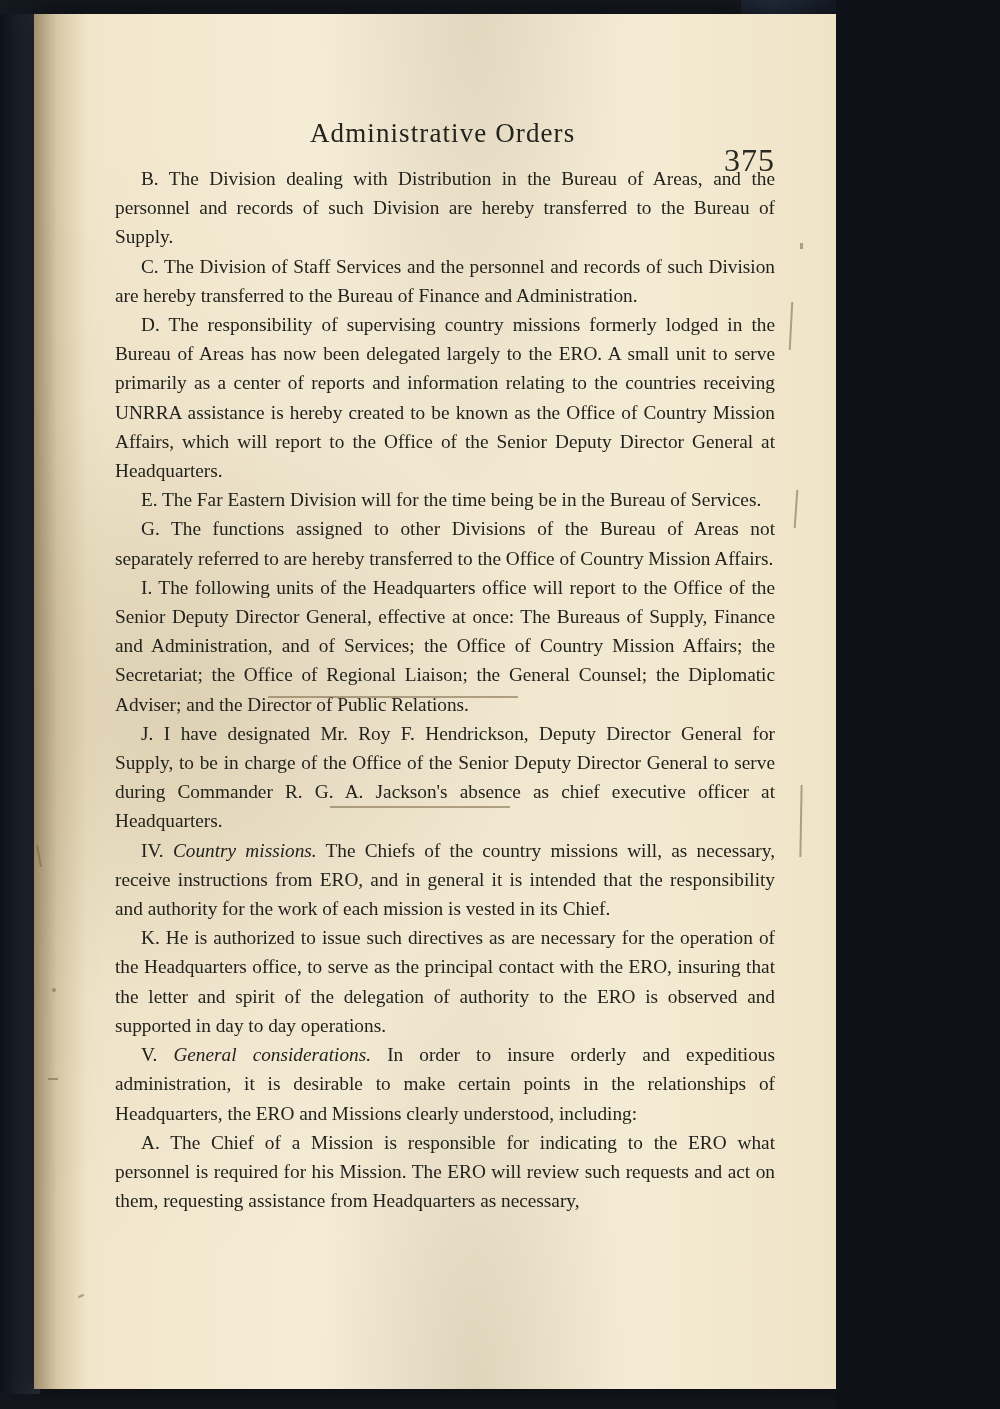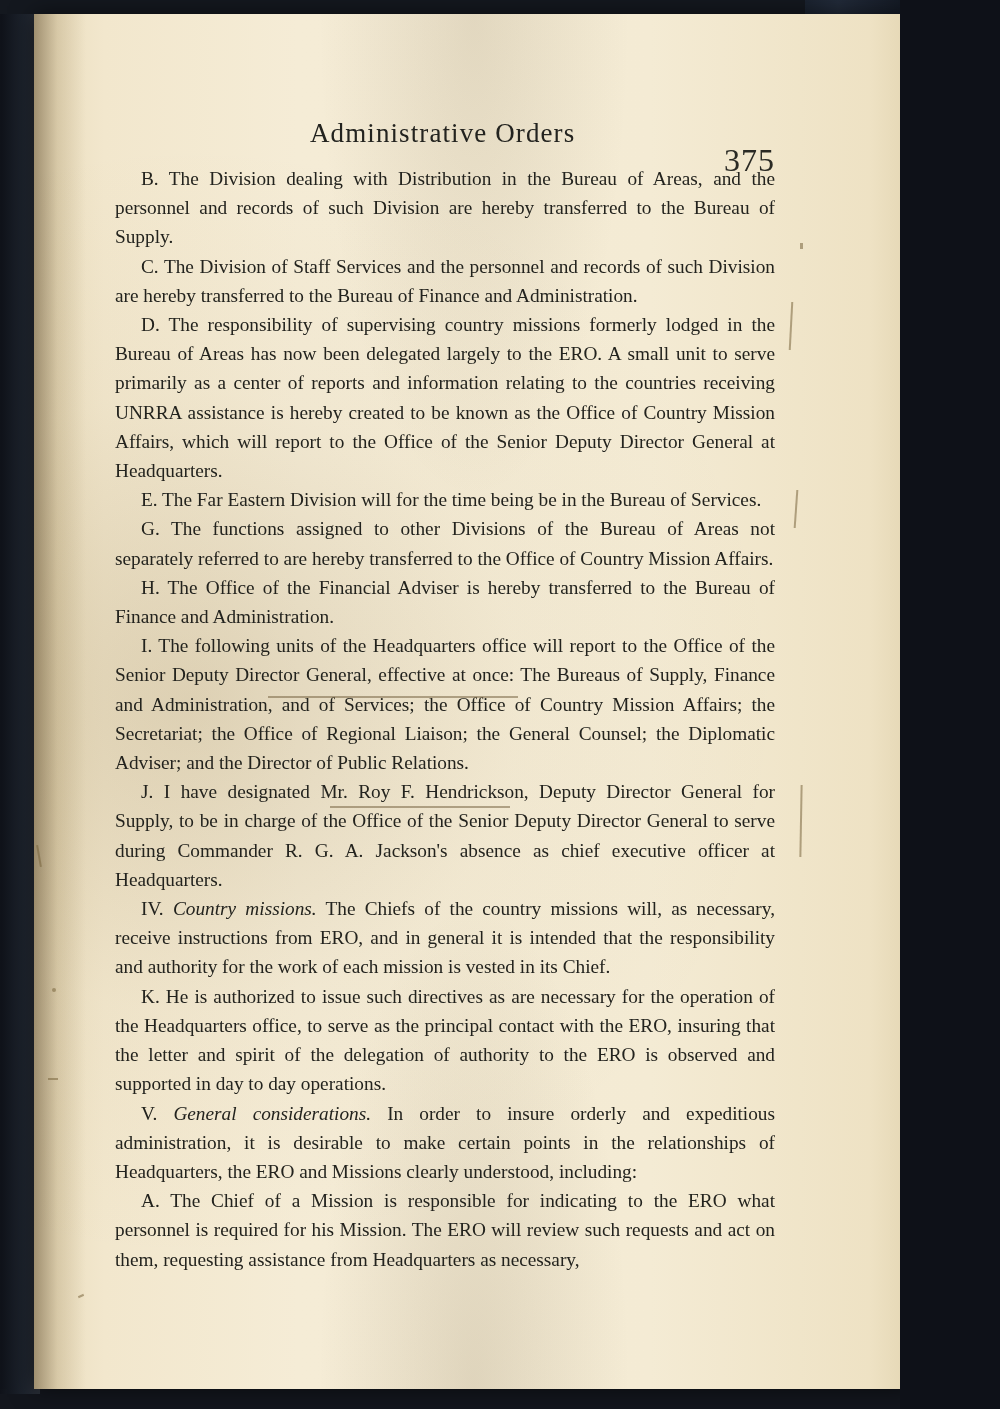--- a/index.html
+++ b/index.html
@@ -2,21 +2,21 @@
 <html><head>
 <meta charset="utf-8">
 <style>
   html, body {
     margin: 0;
     padding: 0;
     background: #0e1118;
   }
   #page {
     position: relative;
-    width: 900px;
+    width: 836px;
     height: 1409px;
     overflow: hidden;
     background: #7dd3fc;
     font-family: "Liberation Serif", serif;
   }
 
   
   .cover-right {
     position: absolute;
     top: 0; right: 0;
@@ -180,21 +180,20 @@
       <div class="running-head">Administrative Orders</div>
       <div class="folio">375</div>
     </div>
 
     <div class="body-text">
       <p class="para">B. The Division dealing with Distribution in the Bureau of Areas, and the personnel and records of such Division are hereby transferred to the Bureau of Supply.</p>
       <p class="para">C. The Division of Staff Services and the personnel and records of such Division are hereby transferred to the Bureau of Finance and Administration.</p>
       <p class="para">D. The responsibility of supervising country missions formerly lodged in the Bureau of Areas has now been delegated largely to the ERO. A small unit to serve primarily as a center of reports and information relating to the countries receiving UNRRA assistance is hereby created to be known as the Office of Country Mission Affairs, which will report to the Office of the Senior Deputy Director General at Headquarters.</p>
       <p class="para">E. The Far Eastern Division will for the time being be in the Bureau of Services.</p>
       <p class="para">G. The functions assigned to other Divisions of the Bureau of Areas not separately referred to are hereby transferred to the Office of Country Mission Affairs.</p>
-      <p class="para">H. The Office of the Financial Adviser is hereby transferred to the Bureau of Finance and Administration.</p>
       <p class="para">I. The following units of the Headquarters office will report to the Office of the Senior Deputy Director General, effective at once: The Bureaus of Supply, Finance and Administration, and of Services; the Office of Country Mission Affairs; the Secretariat; the Office of Regional Liaison; the General Counsel; the Diplomatic Adviser; and the Director of Public Relations.</p>
       <p class="para">J. I have designated Mr. Roy F. Hendrickson, Deputy Director General for Supply, to be in charge of the Office of the Senior Deputy Director General to serve during Commander R. G. A. Jackson's absence as chief executive officer at Headquarters.</p>
       <p class="para"><span>IV.</span> <em>Country missions.</em><span> The Chiefs of the country missions will, as necessary, receive instructions from ERO, and in general it is intended that the responsibility and authority for the work of each mission is vested in its Chief.</span></p>
 
       <p class="para">K. He is authorized to issue such directives as are necessary for the operation of the Headquarters office, to serve as the principal contact with the ERO, insuring that the letter and spirit of the delegation of authority to the ERO is observed and supported in day to day operations.</p>
 
       <p class="para"><span>V.</span> <em>General considerations.</em><span> In order to insure orderly and expeditious administration, it is desirable to make certain points in the relationships of Headquarters, the ERO and Missions clearly understood, including:</span></p>
 
       <p class="para">A. The Chief of a Mission is responsible for indicating to the ERO what personnel is required for his Mission. The ERO will review such requests and act on them, requesting assistance from Headquarters as necessary,</p>
     </div>

